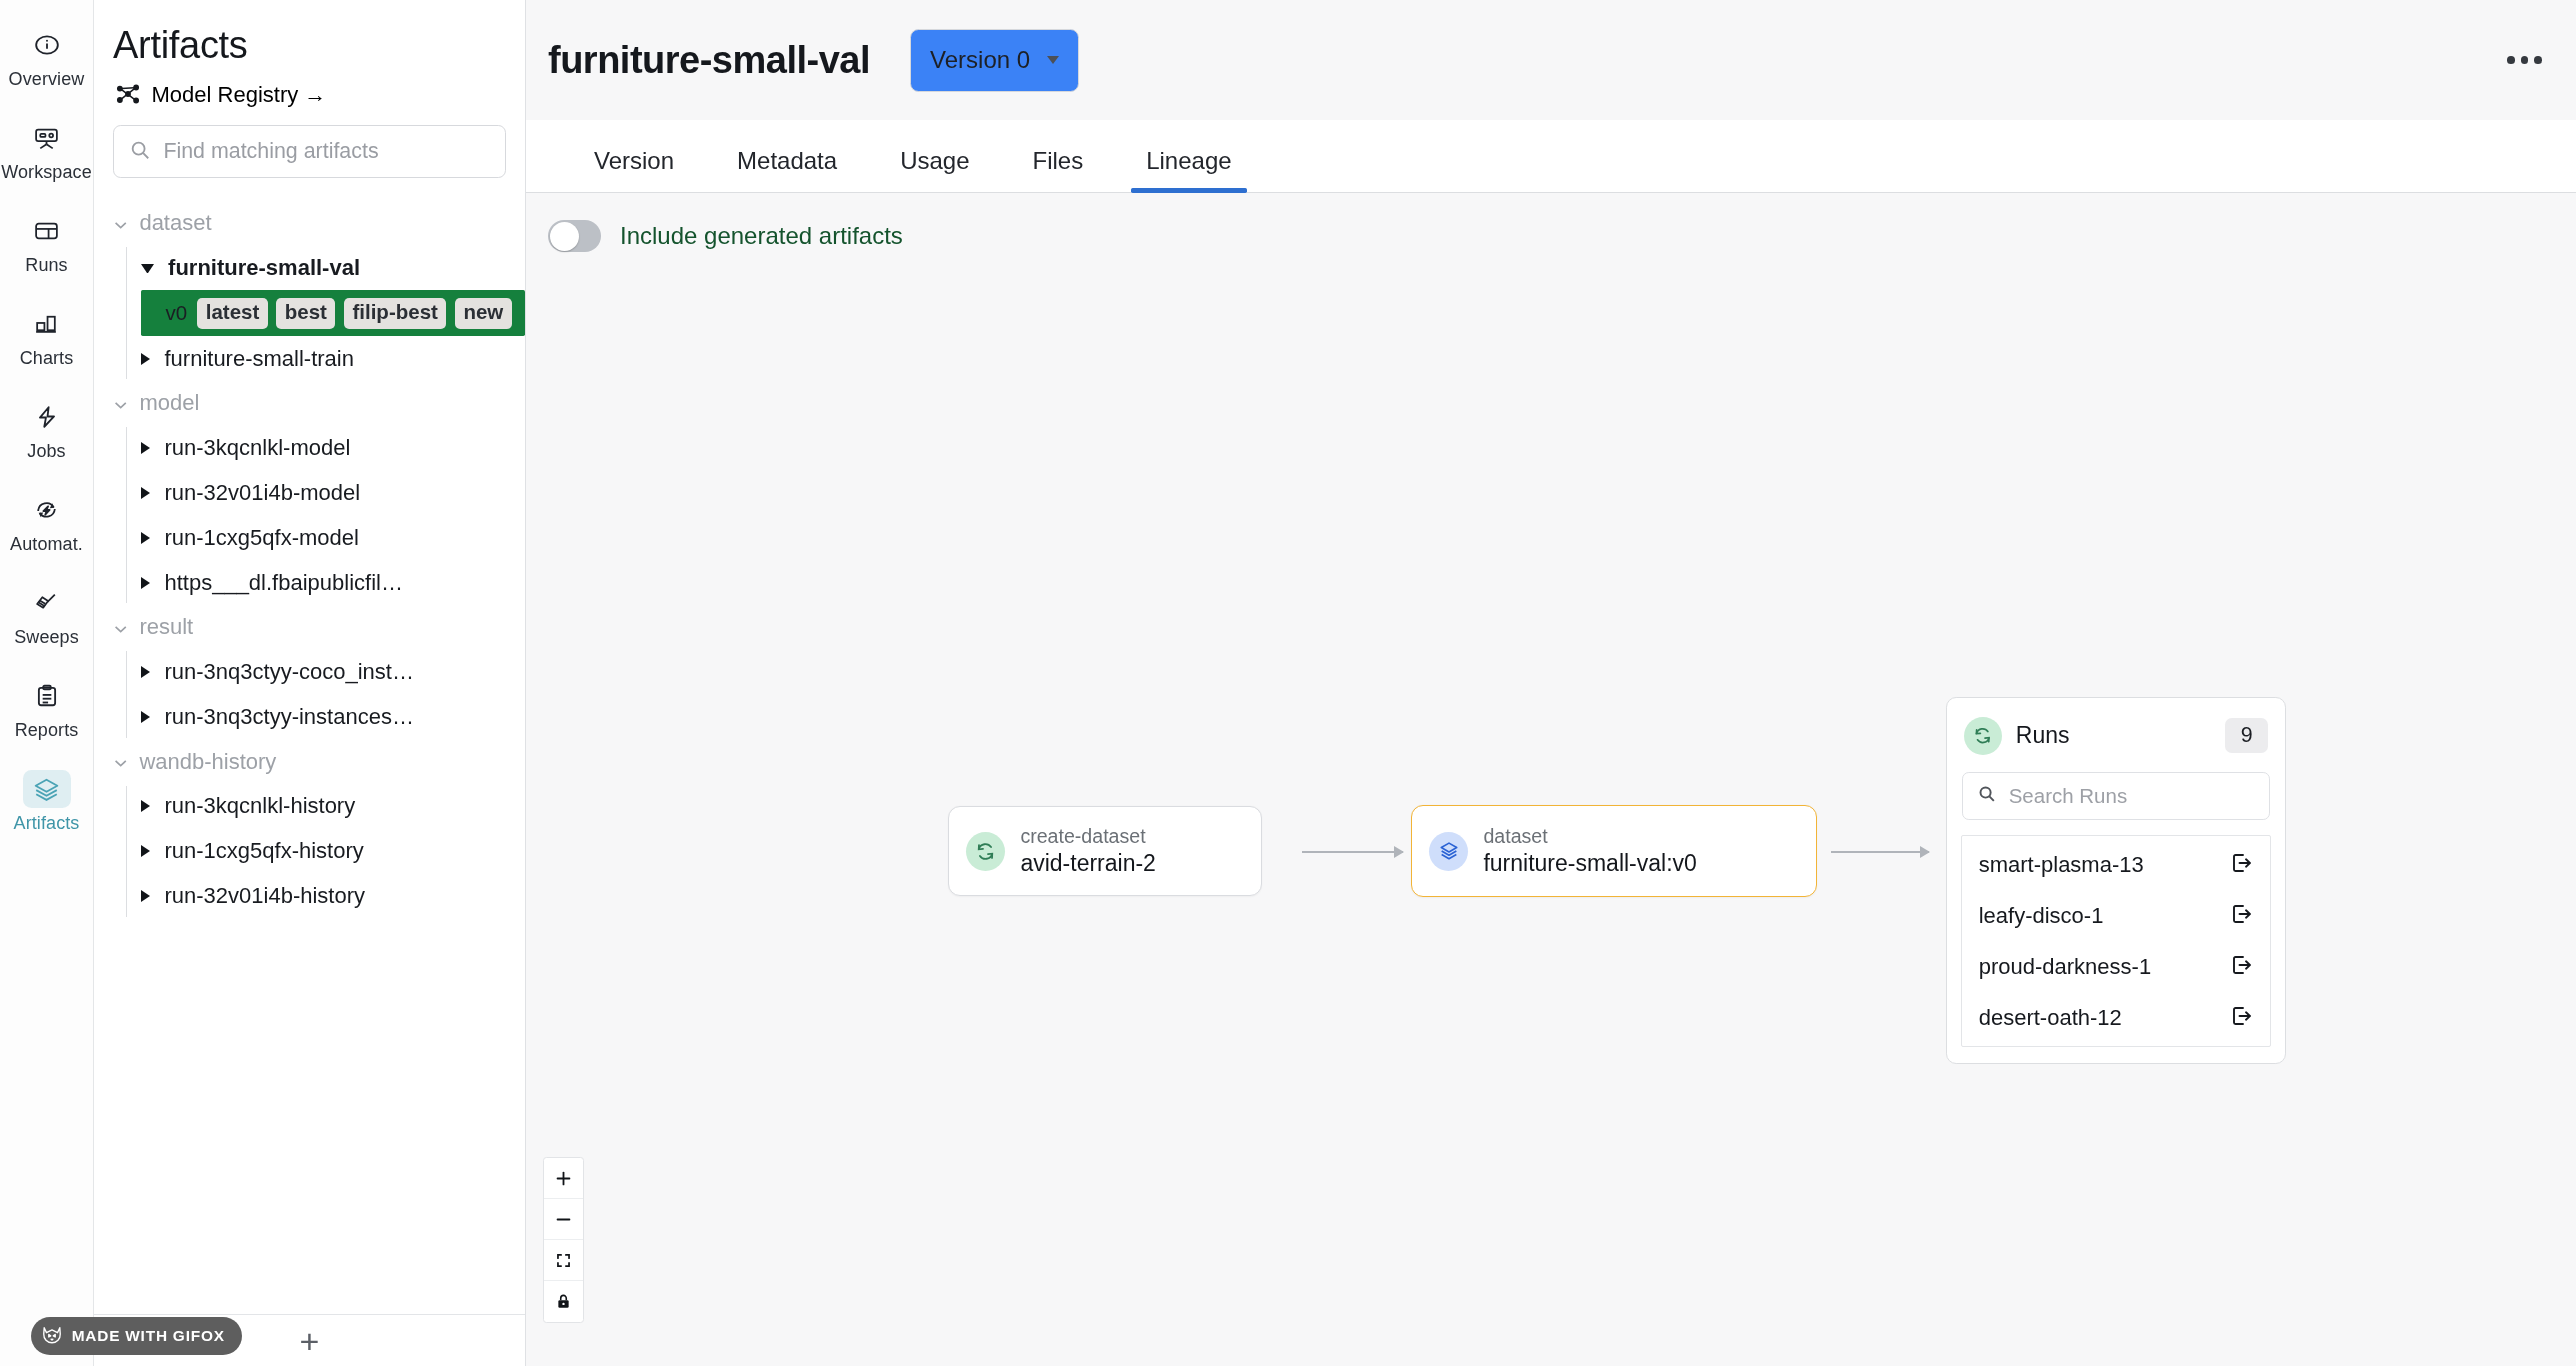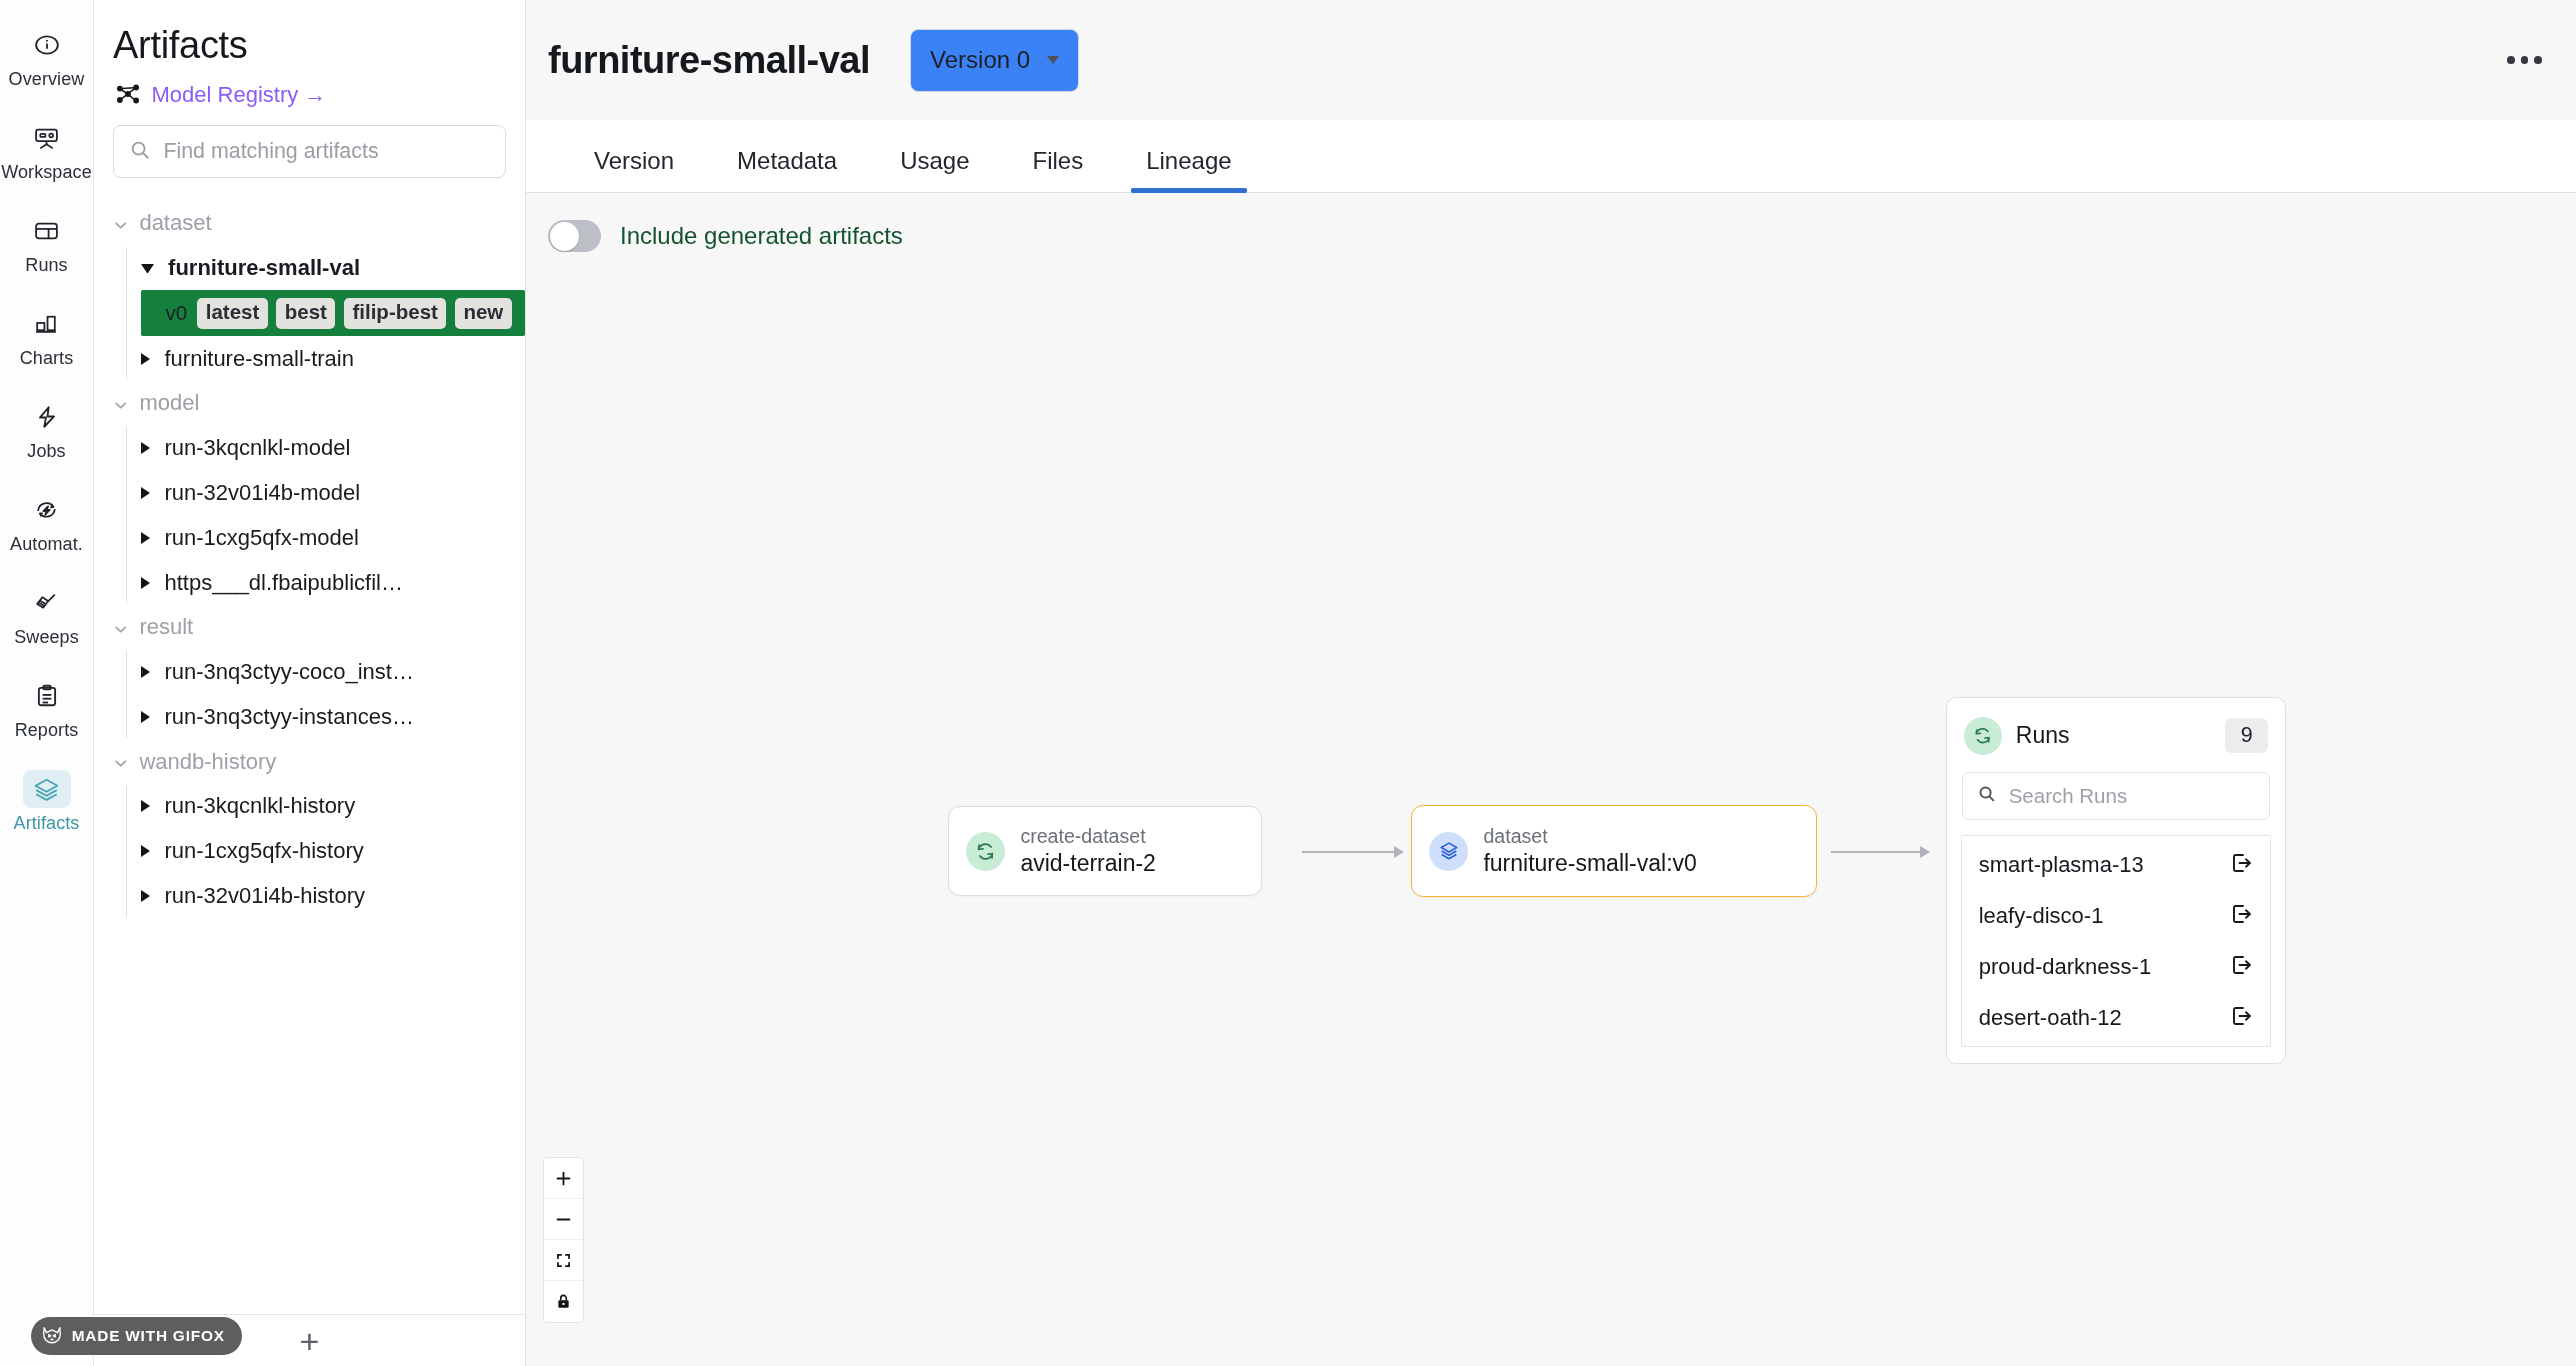--- a/index.html
+++ b/index.html
@@ -44,21 +44,21 @@
     position: relative; display: flex; flex-direction: column;
   }
   .sb-title {
     font-size: 38px; color: #15181d; font-weight: 400;
     padding: 24px 0 8.5px 19px; letter-spacing: -0.3px;
   }
   .sb-registry {
     display: flex; align-items: center; gap: 11px;
     padding: 5.1px 0 15.4px 20.5px; cursor: pointer;
   }
-  .sb-registry .txt { font-size: 22px; color: #8b5cf6; }
+  .sb-registry .txt { font-size: 22px; color: #000000; }
   .search-box {
     margin: 0 19px 19px 19px; height: 53px;
     border: 0.9px solid #d7d9dd; border-radius: 7.7px;
     display: flex; align-items: center; gap: 12px; padding: 0 15.4px;
     background: #fff;
   }
   .search-box input {
     border: none; outline: none; font-size: 21.4px; color: #24272d;
     background: transparent; width: 100%; font-family: "Liberation Sans", sans-serif;
   }

